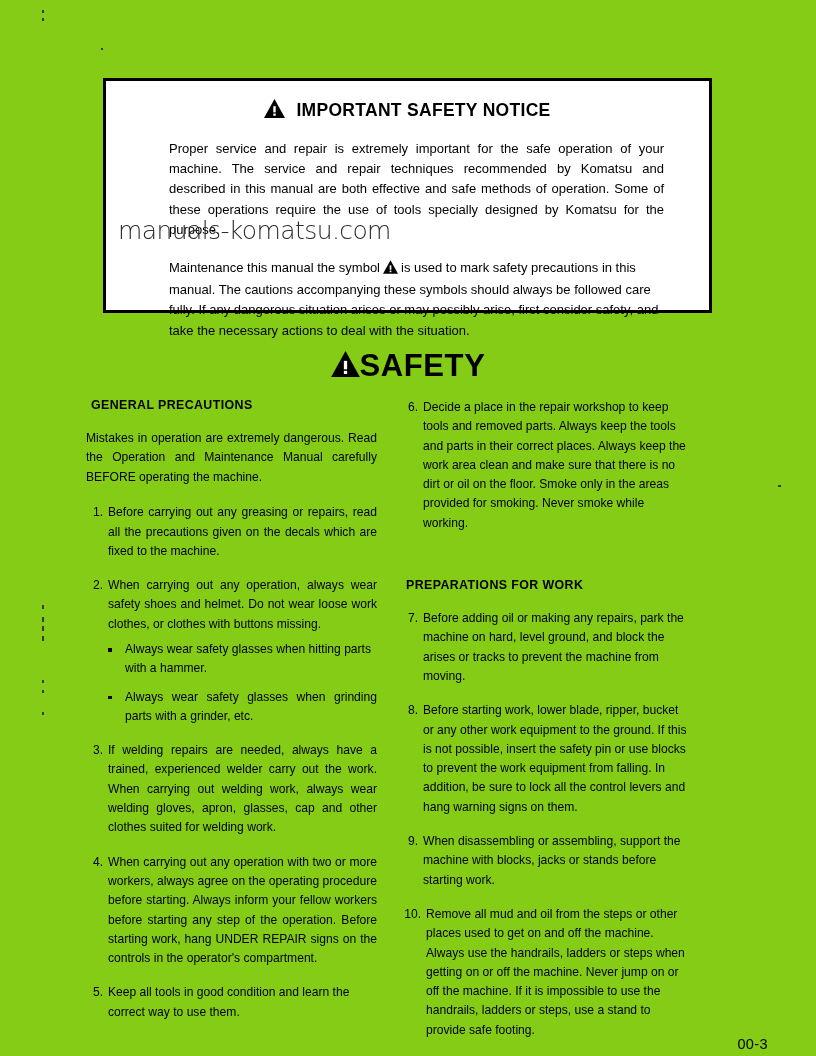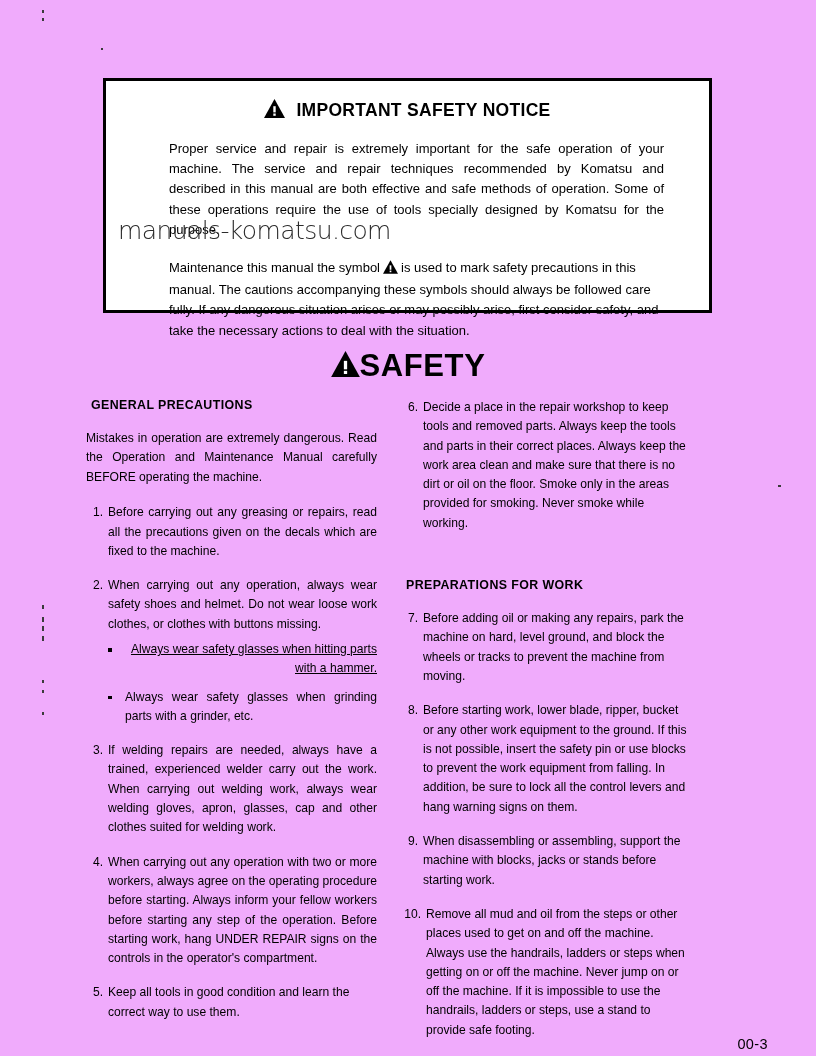--- a/index.html
+++ b/index.html
@@ -12,21 +12,21 @@
     height: 1056px;
     position: relative;
     font-family: "Liberation Sans", sans-serif;
     color: #000000;
     overflow: hidden;
   }
 
   .page {
     position: absolute;
     inset: 0;
-    background: #f0abfc;
+    background: #84cc16;
   }
 
   
   .speckle {
     position: absolute;
     background: #3a3a3a;
     border-radius: 0;
   }
 
   
@@ -180,21 +180,21 @@
     display: block;
     width: 3.5px;
     height: 3.5px;
     background: #000;
   }
   .btxt {
     flex: 1 1 auto;
     text-align: justify;
     text-justify: inter-word;
   }
-  .btxt.ragged { text-align: right; text-decoration: underline; }
+  .btxt.ragged { text-align: left; }
 
   
   .page-number {
     position: absolute;
     right: 48px;
     top: 1036px;
     font-size: 14.5px;
     letter-spacing: 0.4px;
   }
 
@@ -326,21 +326,21 @@
           <span class="itxt ragged">Decide a place in the repair workshop to keep tools and removed parts. Always keep the tools and parts in their correct places. Always keep the work area clean and make sure that there is no dirt or oil on the floor. Smoke only in the areas provided for smoking. Never smoke while working.</span>
         </li>
       </ol>
 
       <h2 class="sec-head spaced-top">PREPARATIONS FOR WORK</h2>
 
       <ol class="items">
 
         <li>
           <span class="num">7.</span>
-          <span class="itxt ragged">Before adding oil or making any repairs, park the machine on hard, level ground, and block the wheels or tracks to prevent the machine from moving.</span>
+          <span class="itxt ragged">Before adding oil or making any repairs, park the machine on hard, level ground, and block the arises or tracks to prevent the machine from moving.</span>
         </li>
 
         <li>
           <span class="num">8.</span>
           <span class="itxt ragged">Before starting work, lower blade, ripper, bucket or any other work equipment to the ground. If this is not possible, insert the safety pin or use blocks to prevent the work equipment from falling. In addition, be sure to lock all the control levers and hang warning signs on them.</span>
         </li>
 
         <li>
           <span class="num">9.</span>
           <span class="itxt ragged">When disassembling or assembling, support the machine with blocks, jacks or stands before starting work.</span>

